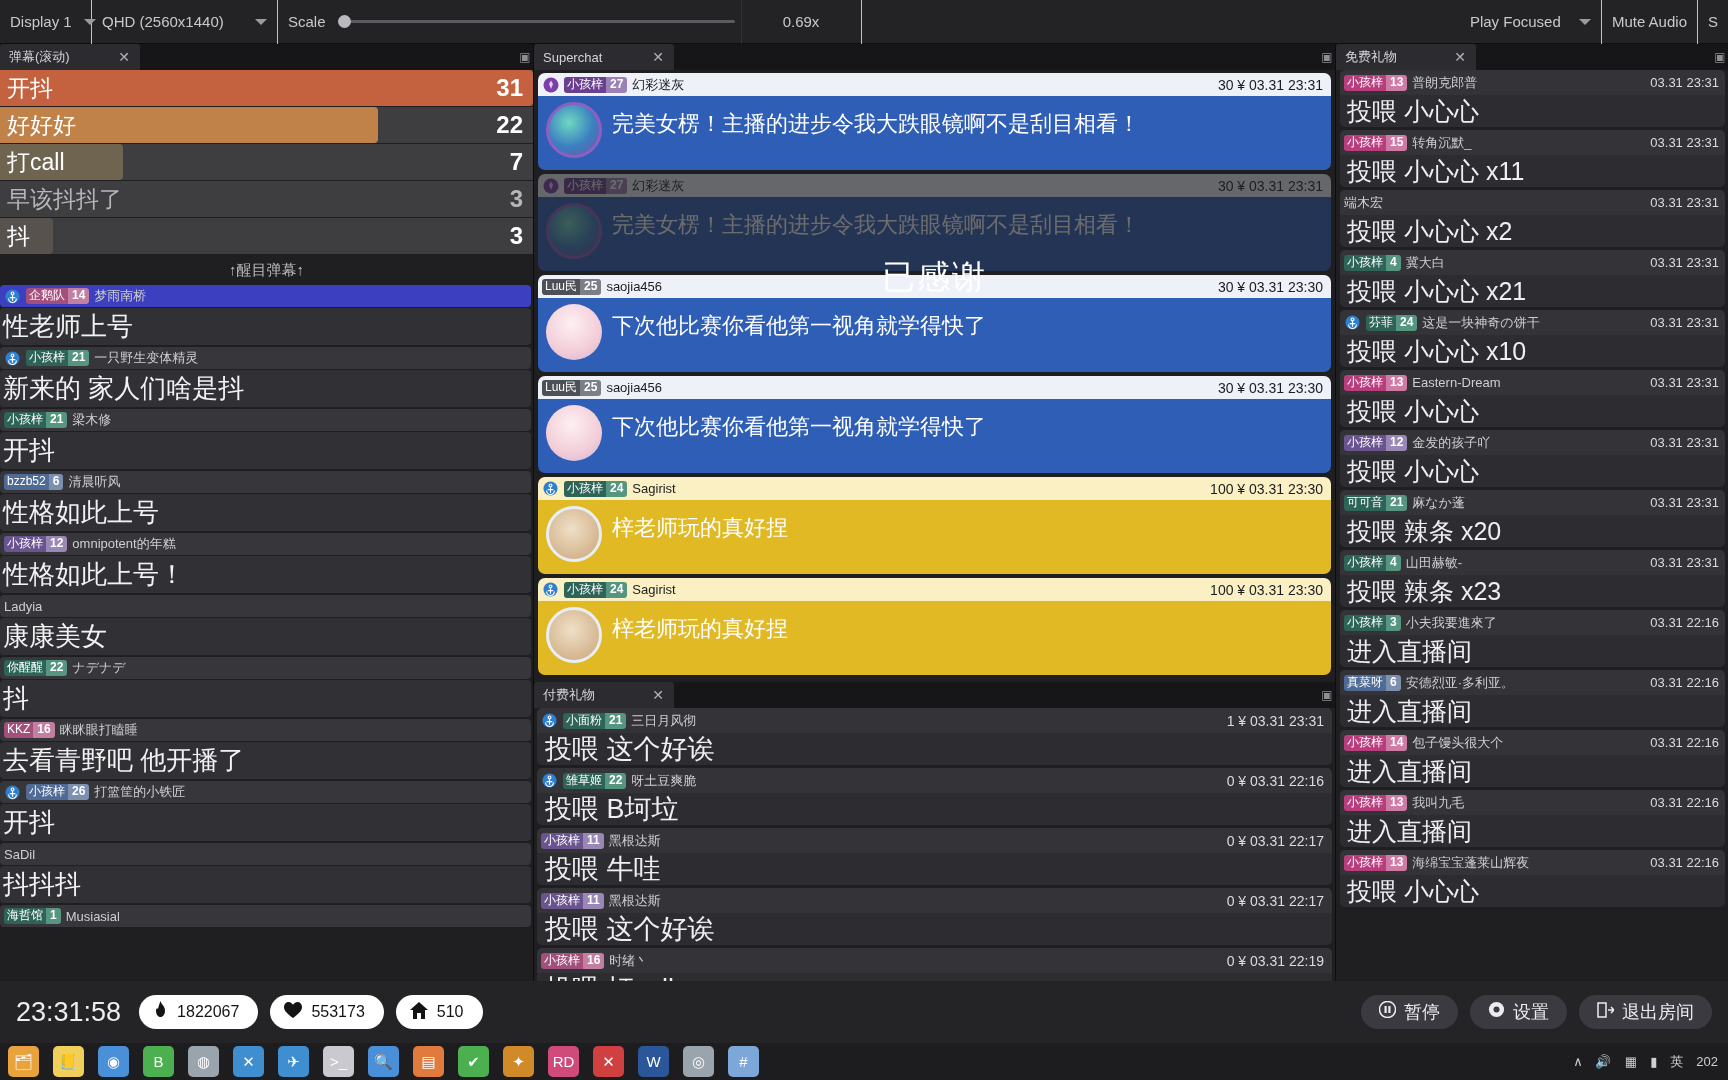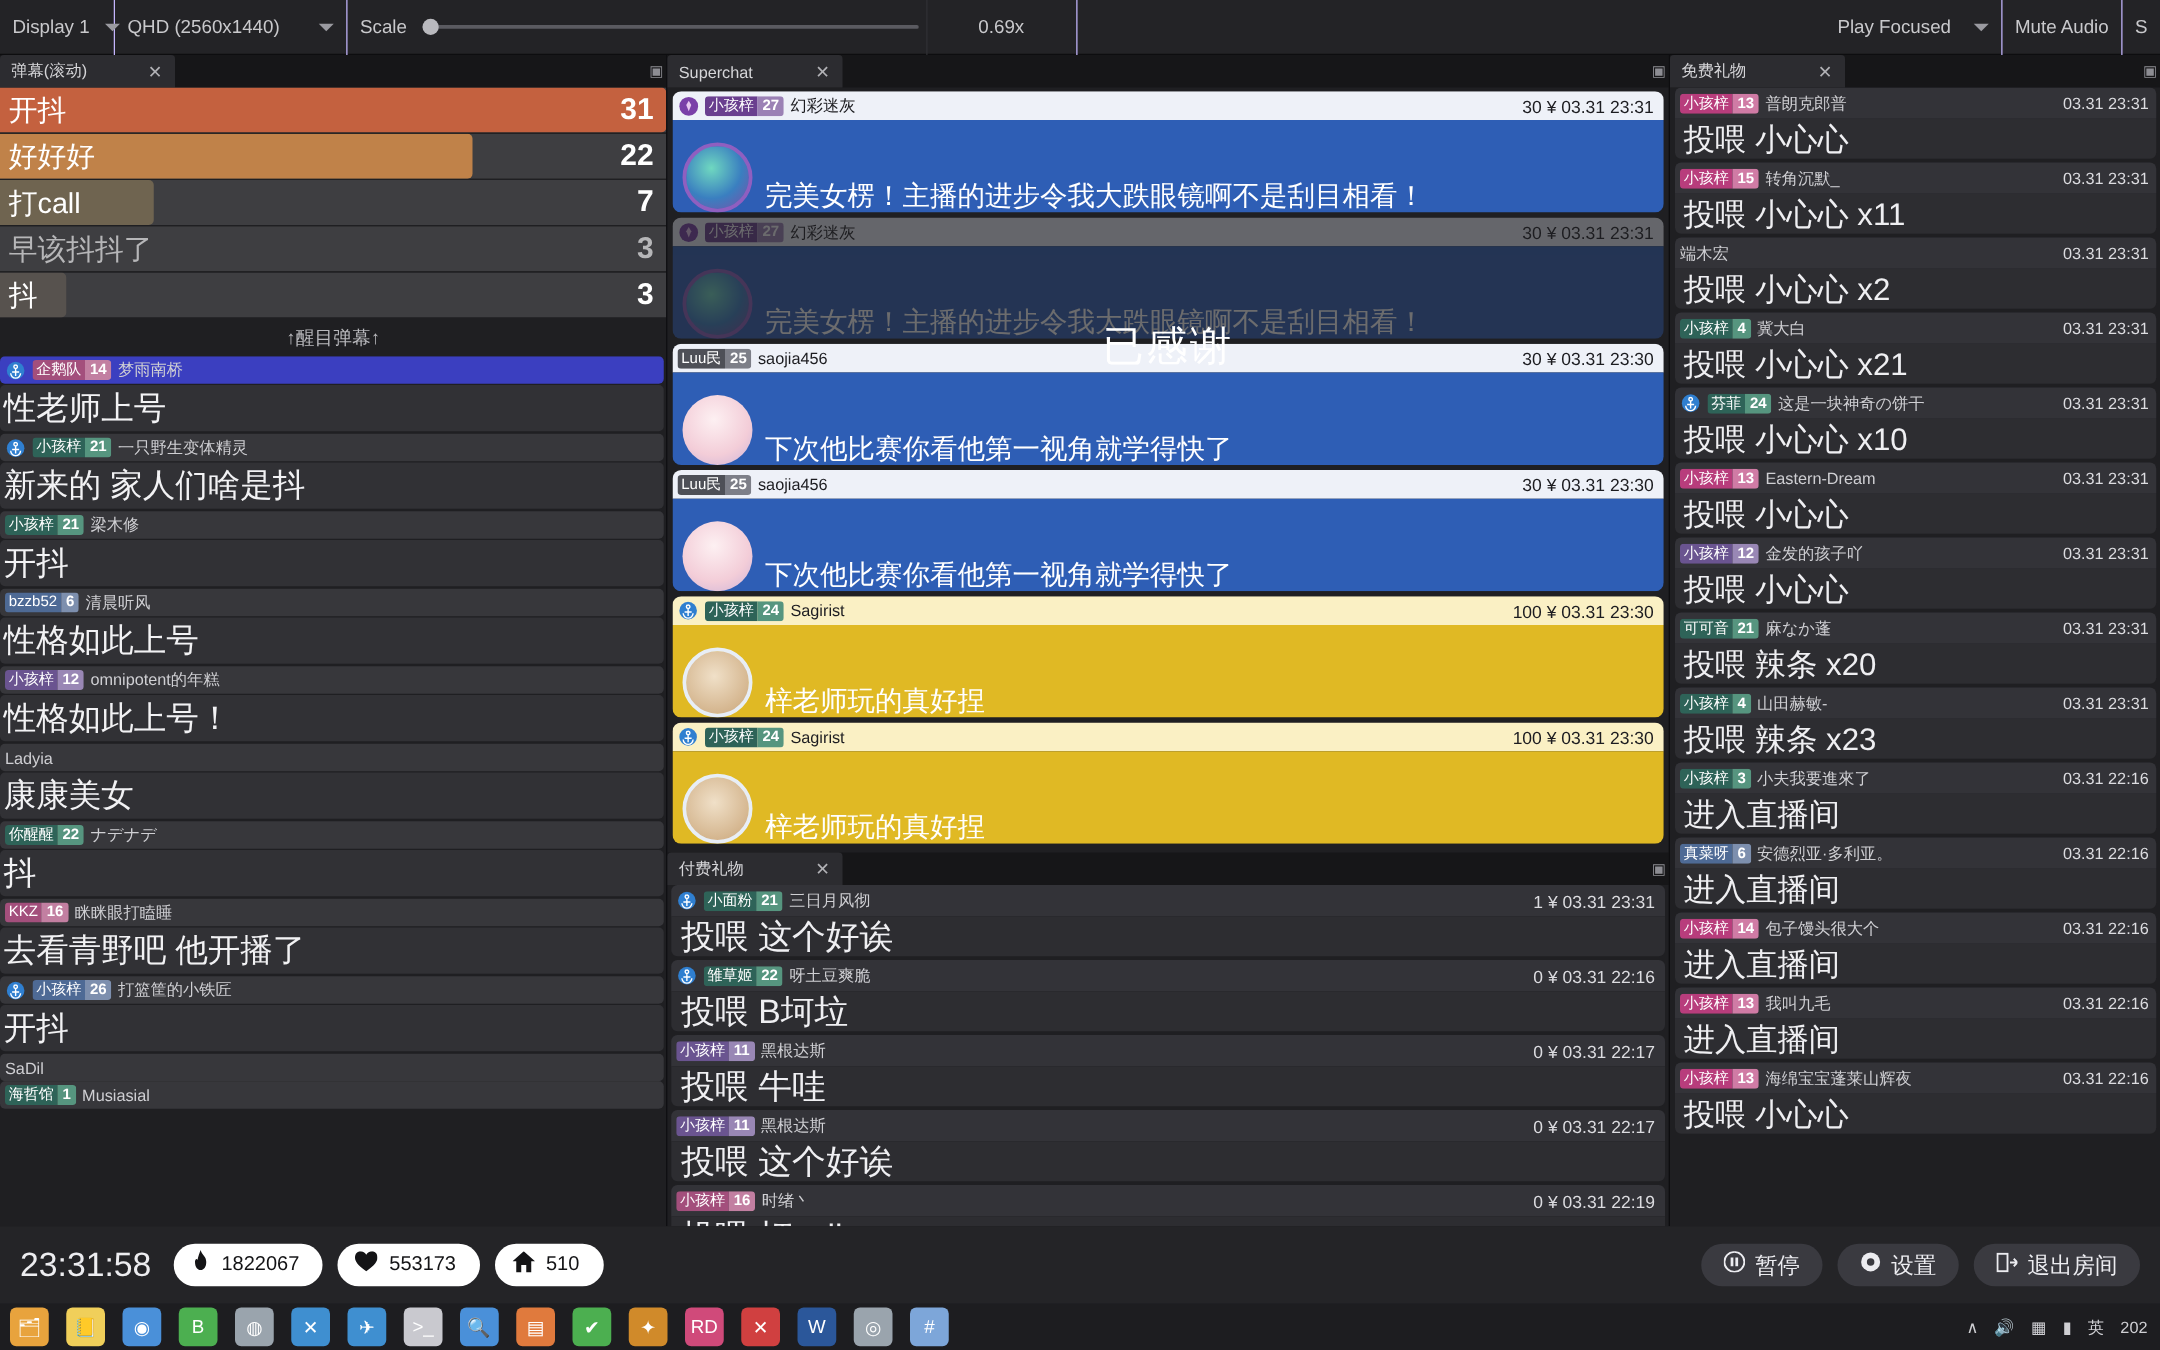--- a/index.html
+++ b/index.html
@@ -153,21 +153,21 @@
     margin: 3px 4px 4px 4px; border-radius: 7px; overflow: hidden;
   }
   .sc-head {
     height: 23px; display: flex; align-items: center;
     padding: 0 8px 0 4px; gap: 5px;
     font-size: 13px;
   }
   .sc-head .sc-user { flex: 1; }
   .sc-head .sc-meta { font-size: 14px; }
   .sc-body {
-    height: 74px; display: flex; align-items: flex-end;
+    height: 74px; display: flex; align-items: flex-start;
     padding: 6px 8px 0 8px; gap: 10px;
   }
   .sc-av {
     width: 56px; height: 56px; border-radius: 50%;
     flex: 0 0 auto; position: relative; overflow: hidden;
   }
   .sc-text { font-size: 22px; color: #fff; padding-top: 9px; line-height: 1.2; }
   .sc-blue .sc-head { background: #eef1f8; color: #1c1c20; }
   .sc-blue .sc-body { background: #2e5eb5; }
   .sc-yellow .sc-head { background: #faf0c4; color: #1c1c20; }
@@ -411,20 +411,21 @@
         <span class="medal">
           <span class="m-name" style="background:#4e6a95">小孩梓</span>
           <span class="m-lvl" style="background:#7d8fae">26</span>
         </span>
         <span class="dm-user">打篮筐的小铁匠</span>
       </div>
       <div class="dm-body">开抖</div>
       <div class="dm-head">
         <span class="dm-user">SaDil</span>
       </div>
+      <div class="dm-body">抖抖抖</div>
       <div class="dm-head">
         <span class="medal">
           <span class="m-name" style="background:#2e6358">海哲馆</span>
           <span class="m-lvl" style="background:#56957f">1</span>
         </span>
         <span class="dm-user">Musiasial</span>
       </div>
     </div>
 </div>
 

